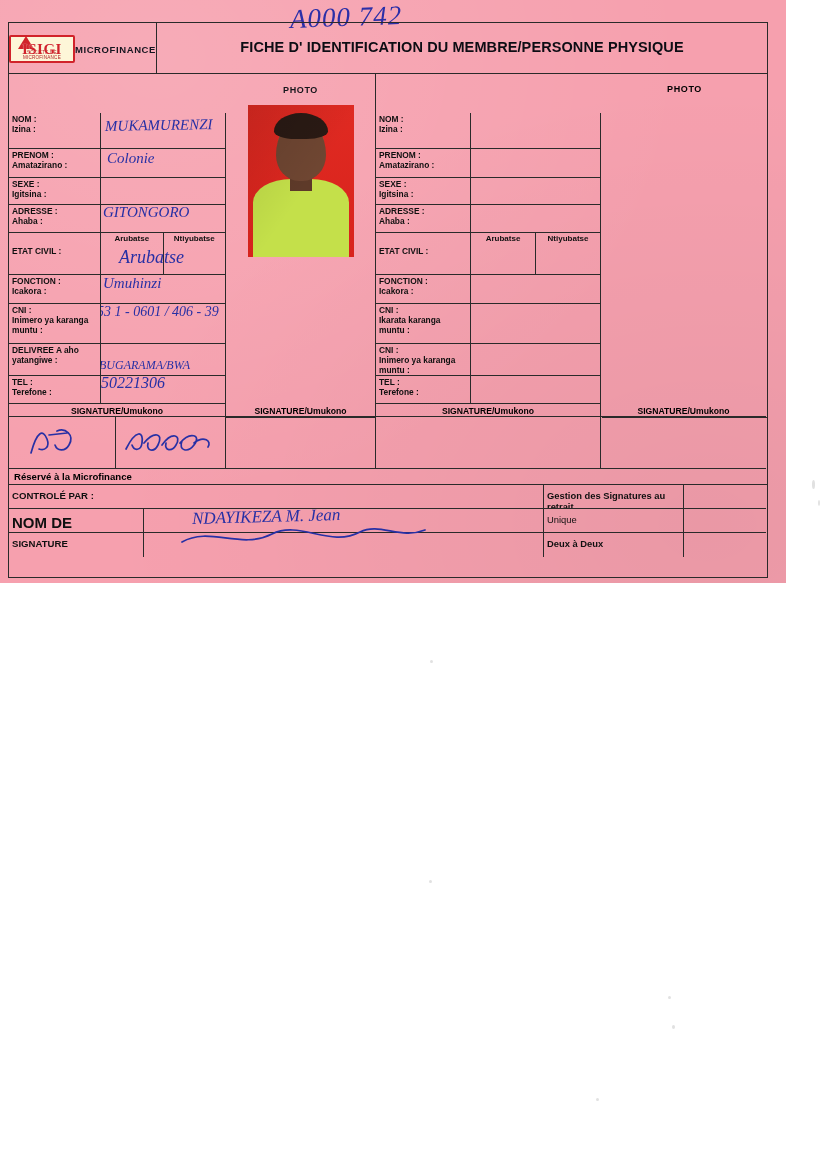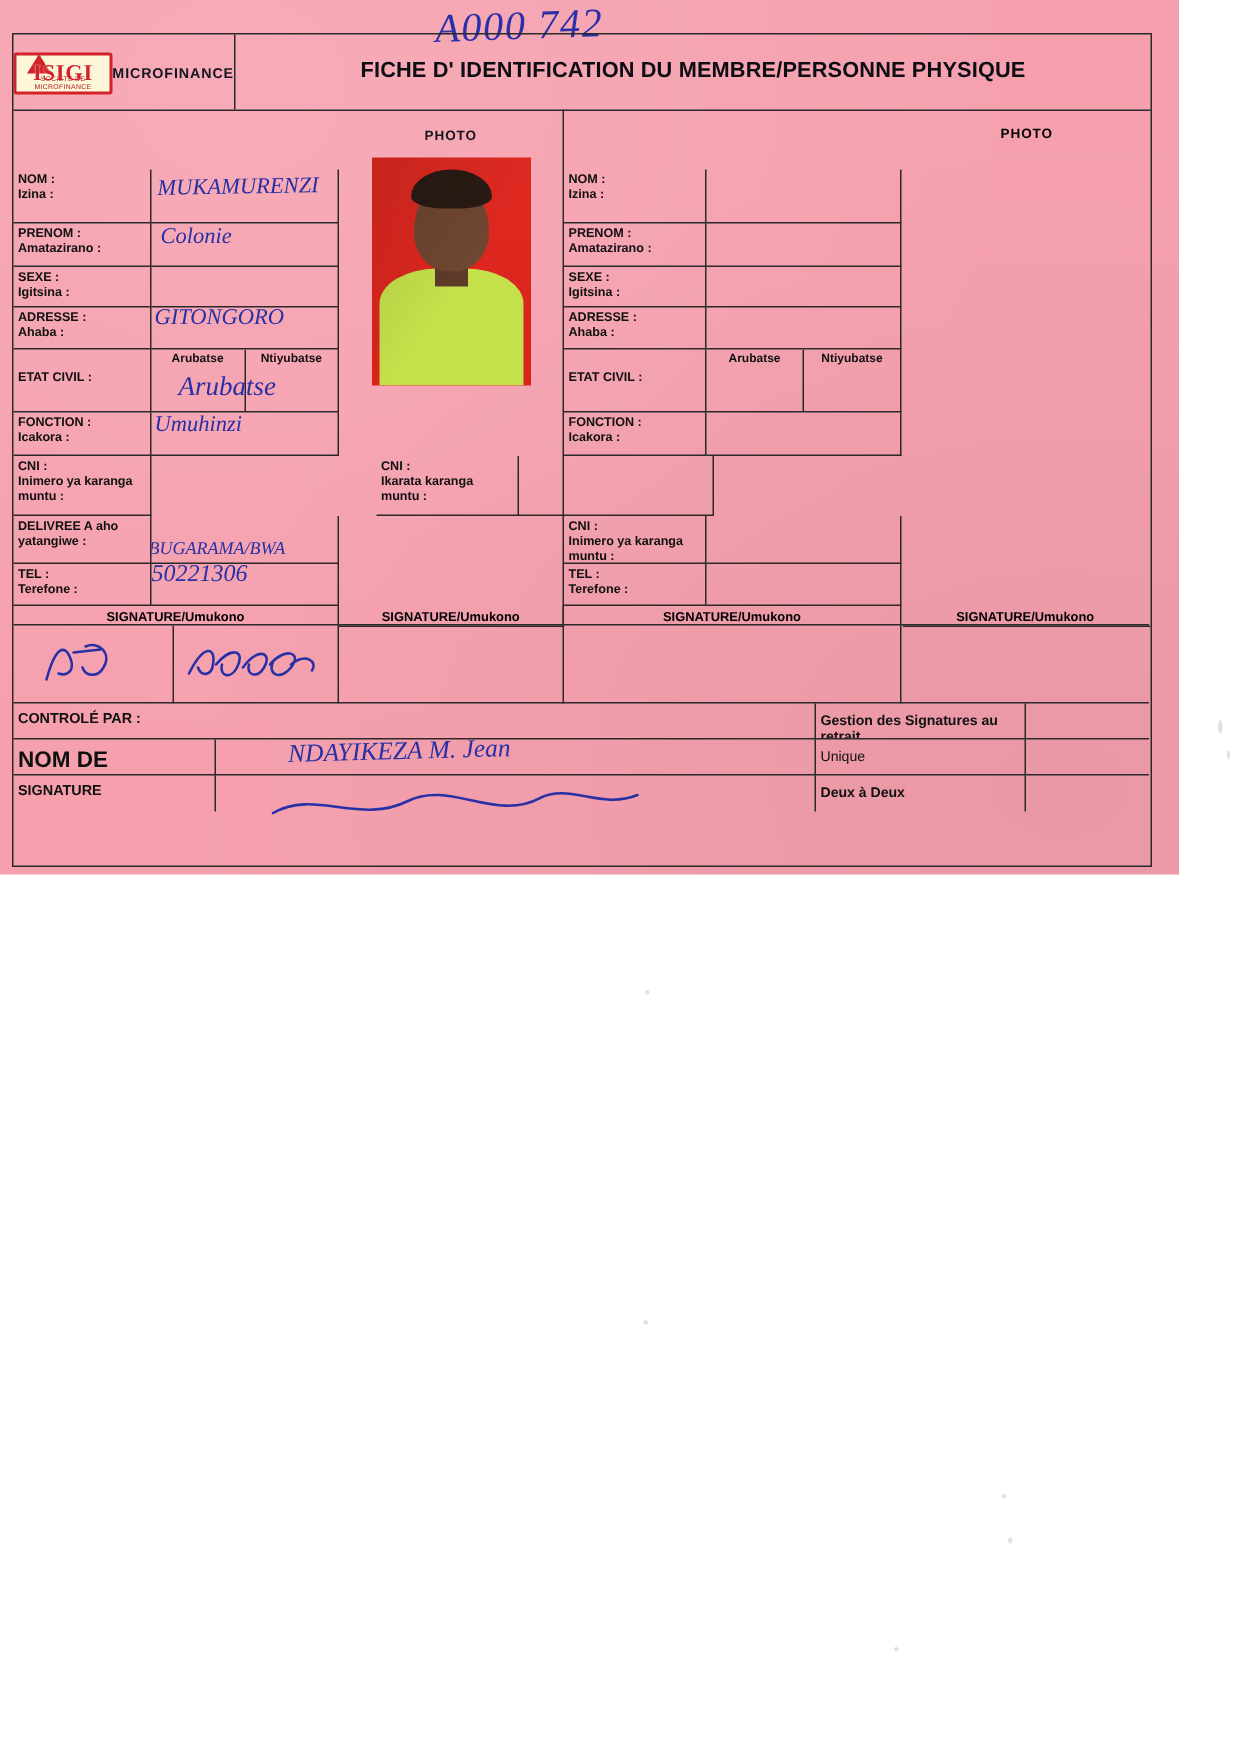--- a/index.html
+++ b/index.html
@@ -456,20 +456,23 @@
         </div>
         <div class="cell col-r-val"></div>
         <div style="width:165px;"></div>
       </div>
 
       <div class="row" style="height:40px;">
         <div class="cell col-l-lbl">
           <span class="label-fr">CNI :</span>
           <span class="label-rw">Inimero ya karanga muntu :</span>
         </div>
+        <div class="cell col-l-val">
+          <span class="hand-ink" style="left:-4px; top:0px; font-size:14px;">53 1 - 0601 / 406 - 39</span>
+        </div>
         <div style="width:150px;"></div>
         <div class="cell col-r-lbl">
           <span class="label-fr">CNI :</span>
           <span class="label-rw">Ikarata karanga muntu :</span>
         </div>
         <div class="cell col-r-val"></div>
         <div style="width:165px;"></div>
       </div>
 
       <div class="row" style="height:32px;">
@@ -522,20 +525,21 @@
         <div class="sig-blank" style="width:110px;">
           <svg class="ink" style="left:8px;top:10px;" width="98" height="34" viewBox="0 0 98 34">
             <path d="M2 22 C12 2 20 4 18 16 C17 24 10 24 8 18 M20 16 C30 4 40 6 34 18 C30 26 22 24 24 16 M38 18 C48 4 58 8 52 18 C48 25 40 24 42 16 M56 16 C66 4 78 8 70 18 C64 26 54 24 58 14 M70 16 C80 8 88 14 84 20"></path>
           </svg>
         </div>
         <div class="sig-blank" style="width:150px;"></div>
         <div class="sig-blank" style="width:225px;"></div>
         <div class="sig-blank" style="width:165px;border-right:none;"></div>
       </div>
 
+      <div class="reserved">Réservé à la Microfinance</div>
 
       <div class="row" style="height:24px;">
         <div class="cell" style="width:535px; font-size:9.6px; font-weight:bold; padding-top:5px;">CONTROLÉ PAR :</div>
         <div class="cell" style="width:140px; font-size:9.4px; font-weight:bold; padding-top:5px;">Gestion des Signatures au retrait</div>
         <div class="cell last" style="width:82px;"></div>
       </div>
 
       <div class="row" style="height:24px;">
         <div class="cell" style="width:135px; font-size:15px; font-weight:bold; padding-top:5px;">NOM DE L'AGENT</div>
         <div class="cell" style="width:400px;">

